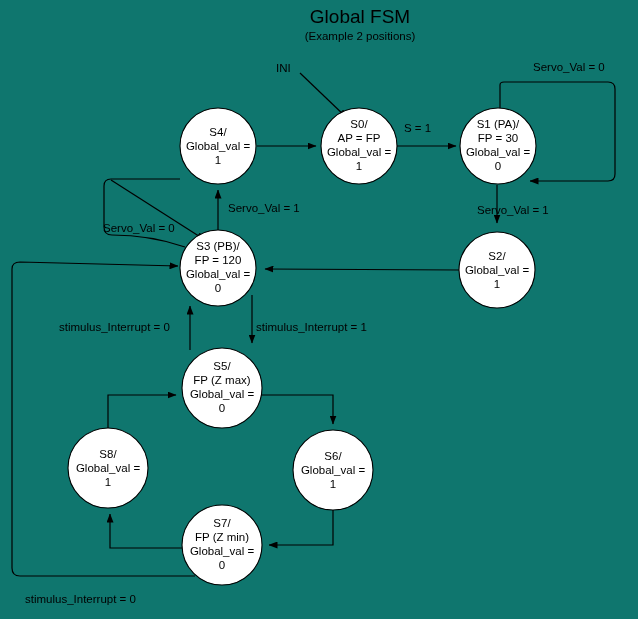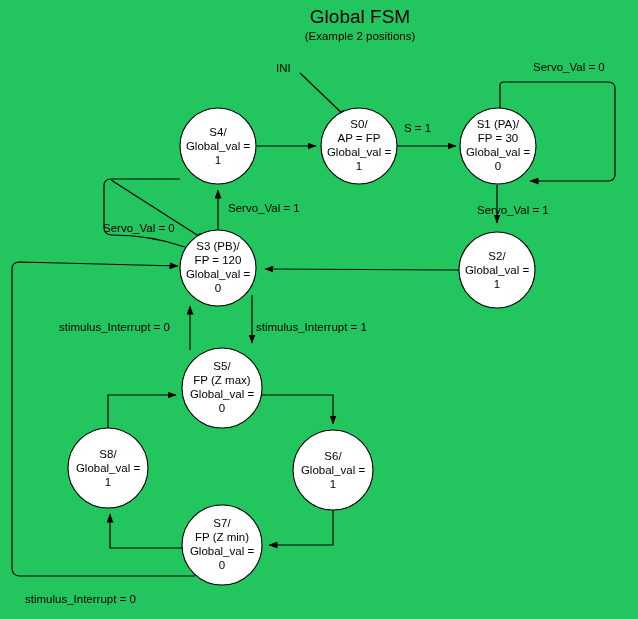--- a/index.html
+++ b/index.html
@@ -10,21 +10,21 @@
   body {
     font-family: "Liberation Sans", sans-serif;
     width: 638px;
     height: 619px;
     overflow: hidden;
   }
   #diagram-root {
     position: relative;
     width: 638px;
     height: 619px;
-    background: #22c55e;
+    background: #0f766e;
   }
   svg#fsm-svg {
     display: block;
     width: 638px;
     height: 619px;
   }
   .state-circle {
     fill: #ffffff;
     stroke: #000000;
     stroke-width: 1.1;

